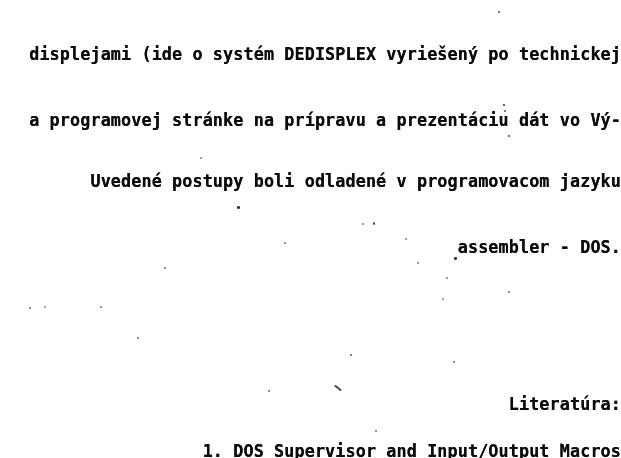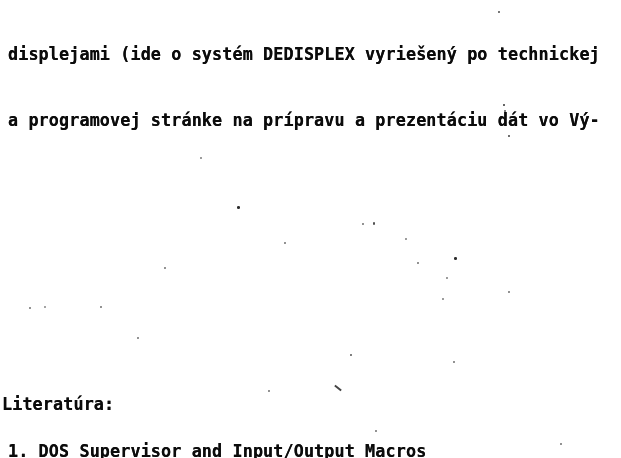--- a/index.html
+++ b/index.html
@@ -22,20 +22,21 @@
   .block {
     position: absolute;
     left: 8px;
     right: 0;
     white-space: pre;
   }
   .line {
     line-height: 26.4px;
     text-shadow: 0 0 0.6px rgba(10,10,10,0.85);
     letter-spacing: 0.1px;
+    text-align: right;
   }
   .para1 { top: 1px; }
   .para2 { top: 128px; }
   .para2 .line.indent { padding-left: 54px; }
   .lit-heading { top: 351px; left: 2px; }
   .refs { top: 398px; }
   .refs .line { line-height: 27px; }
   .speck {
     position: absolute;
     background: #151515;
@@ -49,20 +50,24 @@
 </head>
 <body>
 
 <div class="page">
 
   <div class="block para1">
     <div class="line">displejami (ide o systém DEDISPLEX vyriešený po technickej</div>
     <div class="line">a programovej stránke na prípravu a prezentáciu dát vo Vý-</div>
   </div>
 
+  <div class="block para2">
+    <div class="line indent">Uvedené postupy boli odladené v programovacom jazyku</div>
+    <div class="line">assembler - DOS.</div>
+  </div>
 
   <div class="block lit-heading">
     <div class="line">Literatúra:</div>
   </div>
 
   <div class="block refs">
     <div class="line">1. DOS Supervisor and Input/Output Macros</div>
     
   </div>
 

